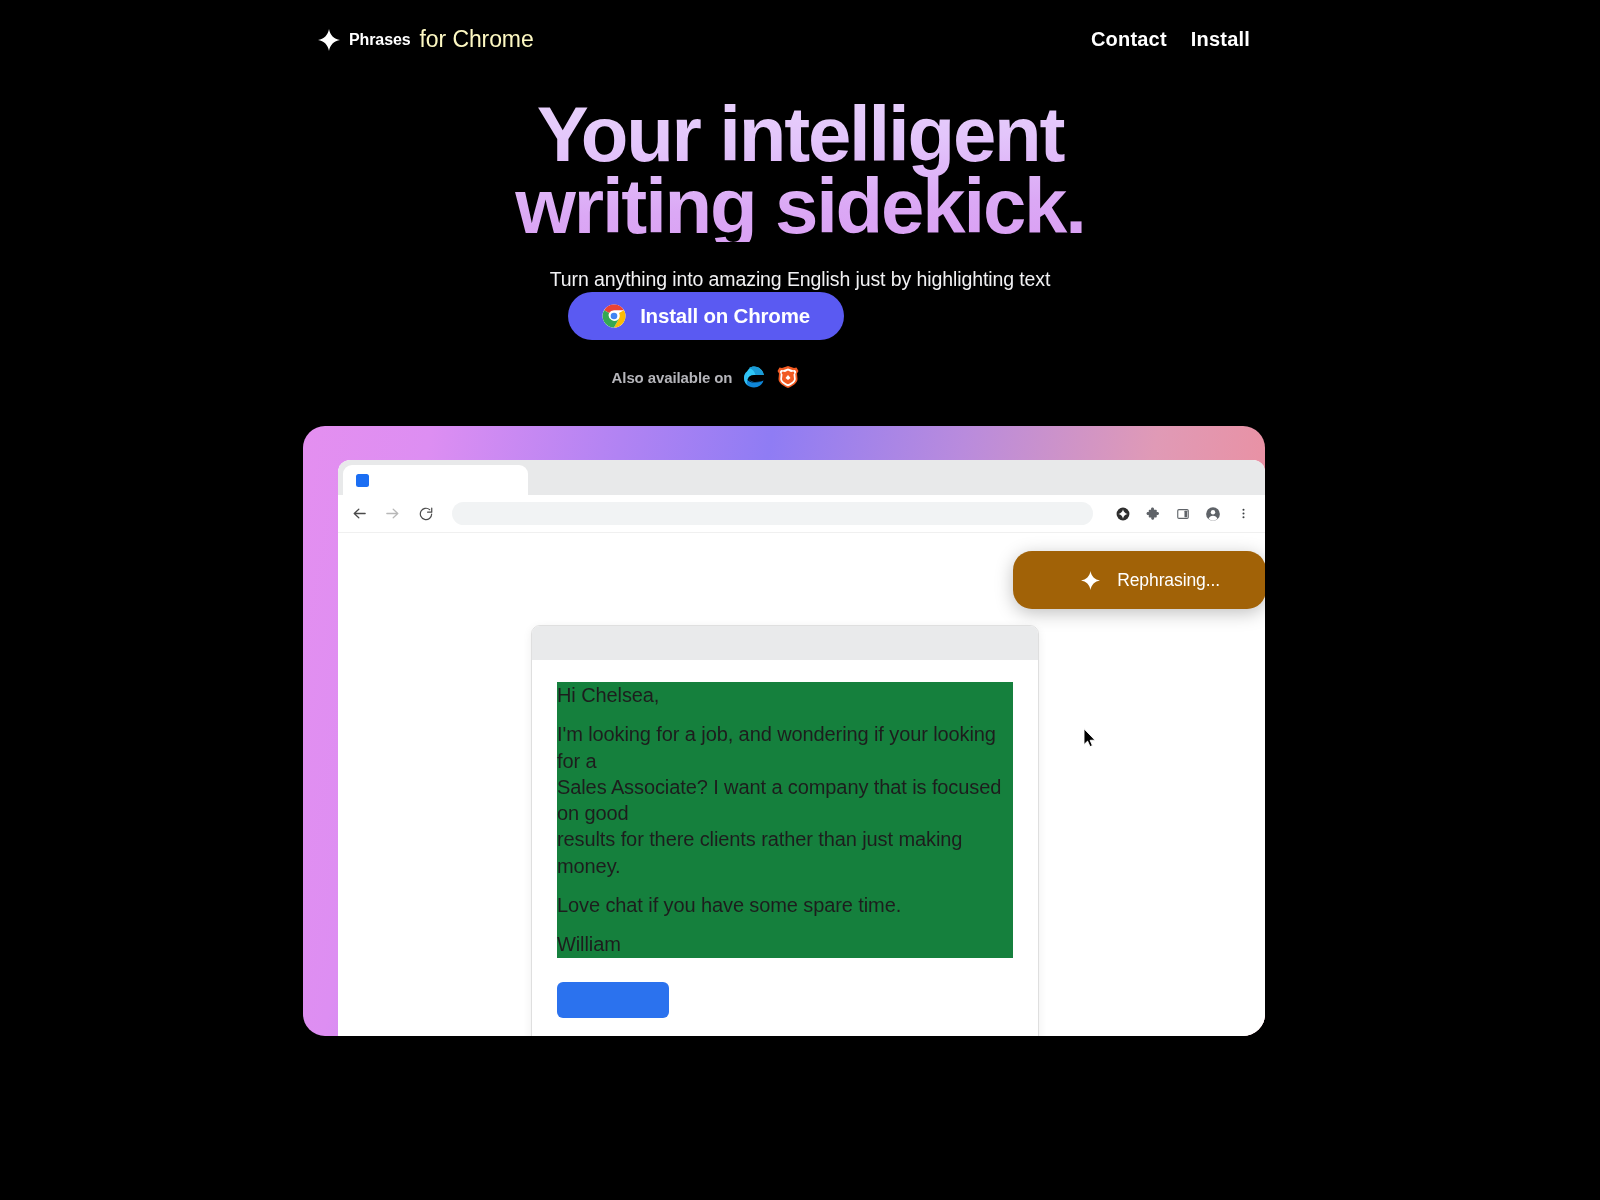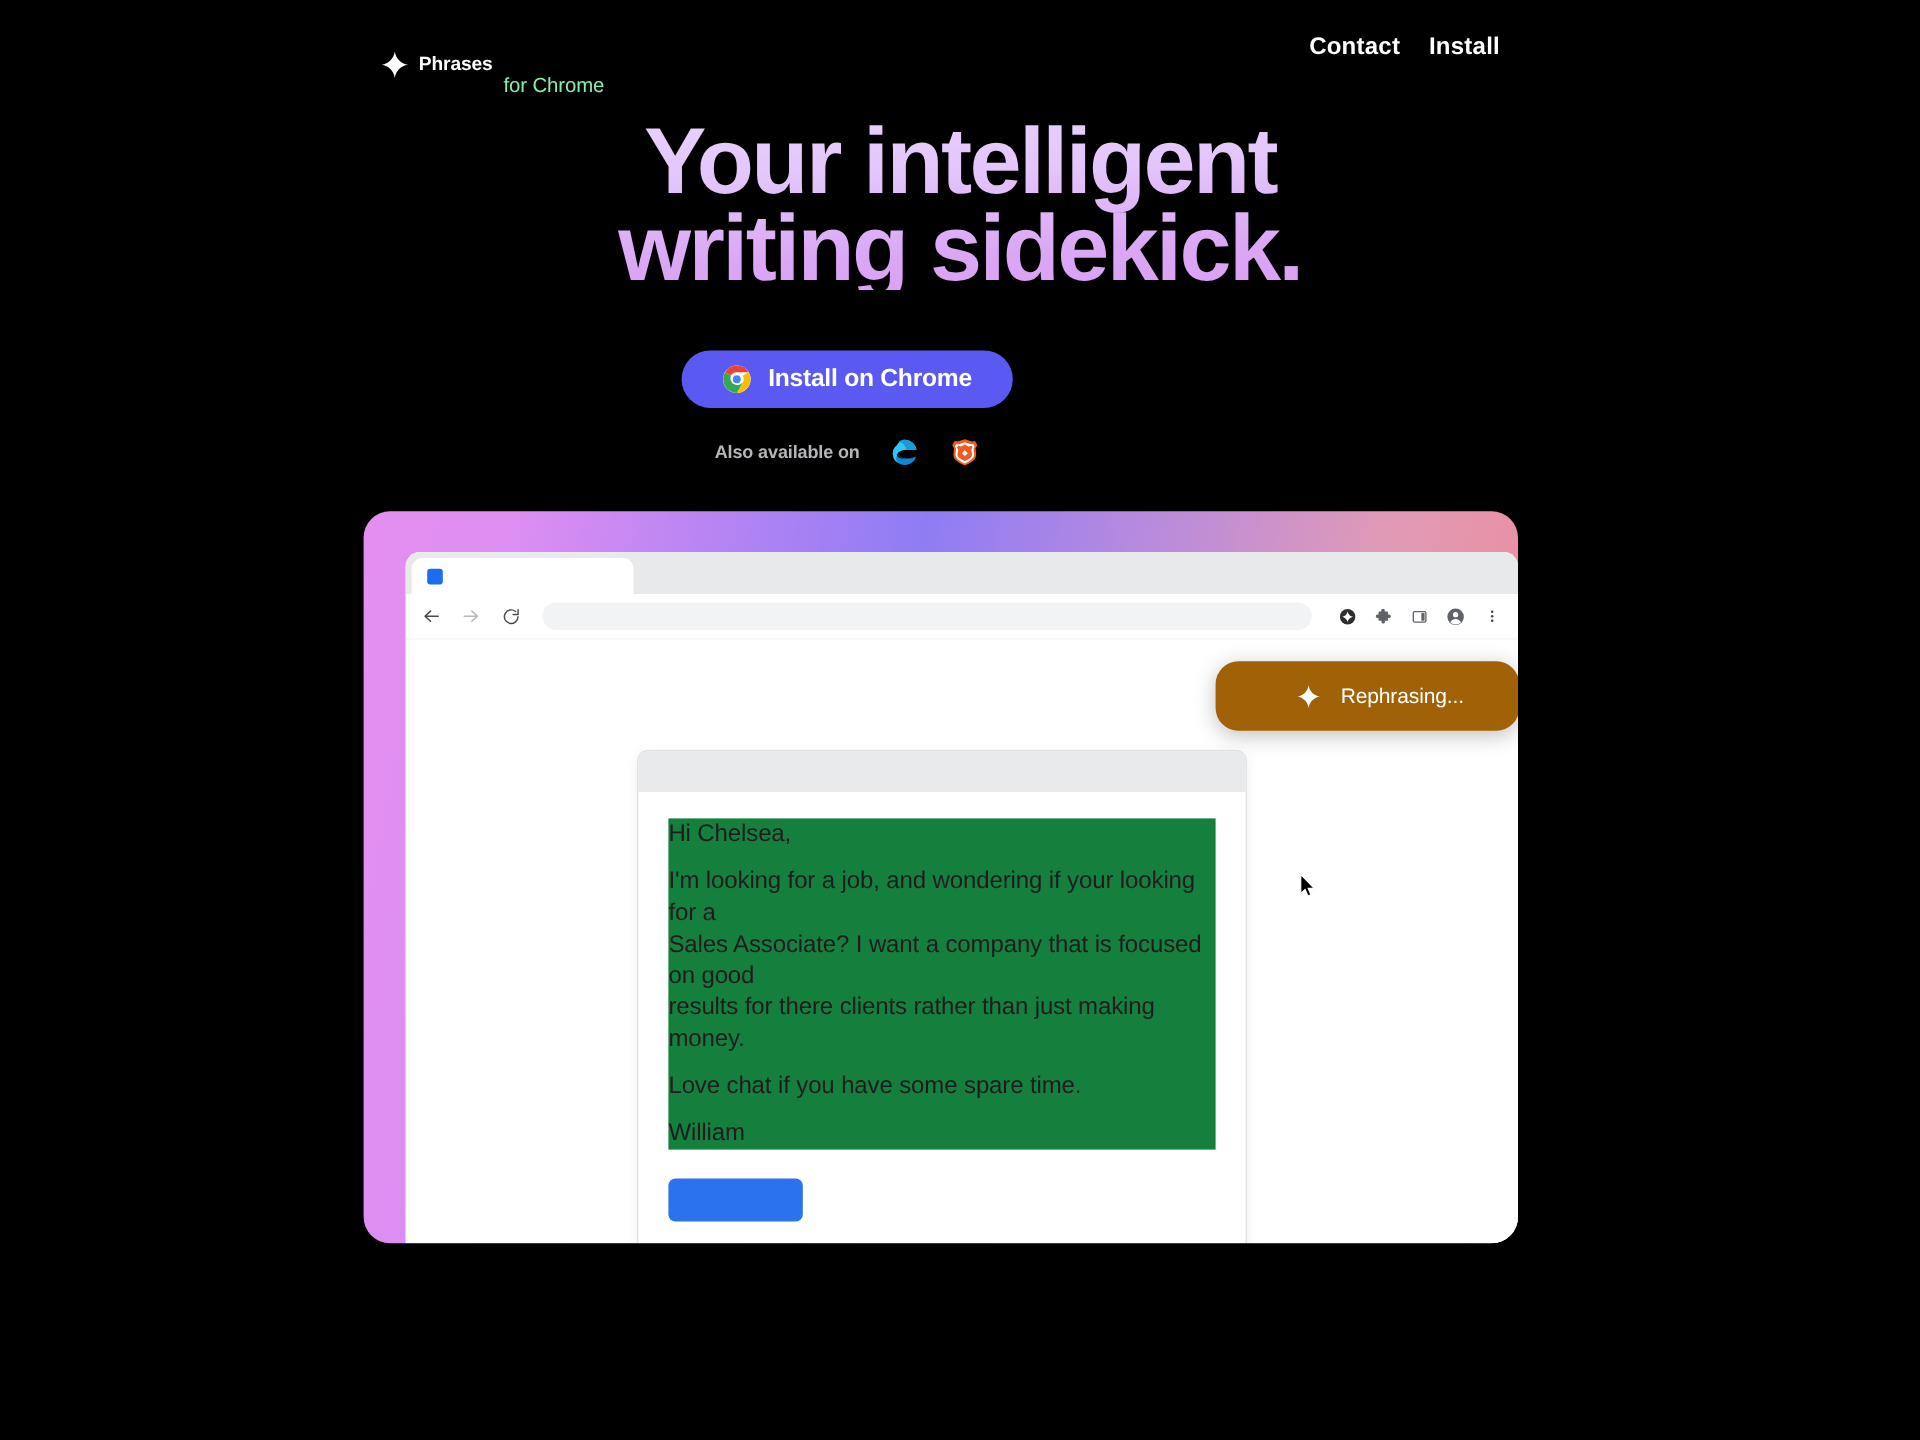--- a/index.html
+++ b/index.html
@@ -32,25 +32,24 @@
     gap: 9px;
   }
   .brand-spark { width: 22px; height: 22px; display: block; }
   .brand-name {
     color: #ffffff;
     font-size: 16px;
     font-weight: bold;
     letter-spacing: -0.1px;
   }
   .brand-sub {
-    color: #86efac;
-    font-size: 17px;
+    color: #fef9c3;
+    font-size: 23px;
     font-weight: normal;
     letter-spacing: -0.1px;
-    margin-top: 36px;
   }
   .nav {
     position: absolute;
     right: 350px;
     top: 28px;
     display: flex;
     gap: 24px;
     align-items: center;
   }
   .nav a {
@@ -116,21 +115,21 @@
     font-size: 20.5px;
     font-weight: bold;
     letter-spacing: -0.2px;
   }
   .chrome-logo { width: 24px; height: 24px; display: block; }
 
   .also-row {
     margin-top: 25px;
     display: flex;
     align-items: center;
-    gap: 26px;
+    gap: 10px;
   }
   .also-label {
     color: #b5b5ba;
     font-size: 15px;
     font-weight: bold;
     letter-spacing: -0.1px;
   }
   .edge-logo, .brave-logo { width: 24px; height: 24px; display: block; }
 
   
@@ -319,20 +318,21 @@
     <a href="#">Install</a>
   </nav>
 
 </header>
 
 <section class="hero">
   <h1 class="hero-title">
     <span class="l1">Your intelligent</span>
     <span class="l2">writing sidekick.</span>
   </h1>
+  <p class="hero-sub">Turn anything into amazing English just by highlighting text</p>
 </section>
 
 <div class="cta-wrap">
 
   <button class="cta-btn">
     <svg class="chrome-logo" viewBox="0 0 48 48">
       <circle cx="24" cy="24" r="23" fill="#ffffff"></circle>
       <path d="M24 1 A23 23 0 0 1 43.9 12.5 L24 12.5 A11.5 11.5 0 0 0 14.2 18 L4.3 12.4 A23 23 0 0 1 24 1 Z" fill="#ea4335"></path>
       <path d="M43.9 12.5 A23 23 0 0 1 24 47 L33.8 29.5 A11.5 11.5 0 0 0 34 18 Z" fill="#fbbc05"></path>
       <path d="M24 47 A23 23 0 0 1 4.3 12.4 L14.2 18 A11.5 11.5 0 0 0 33.8 29.5 Z" fill="#34a853"></path>

